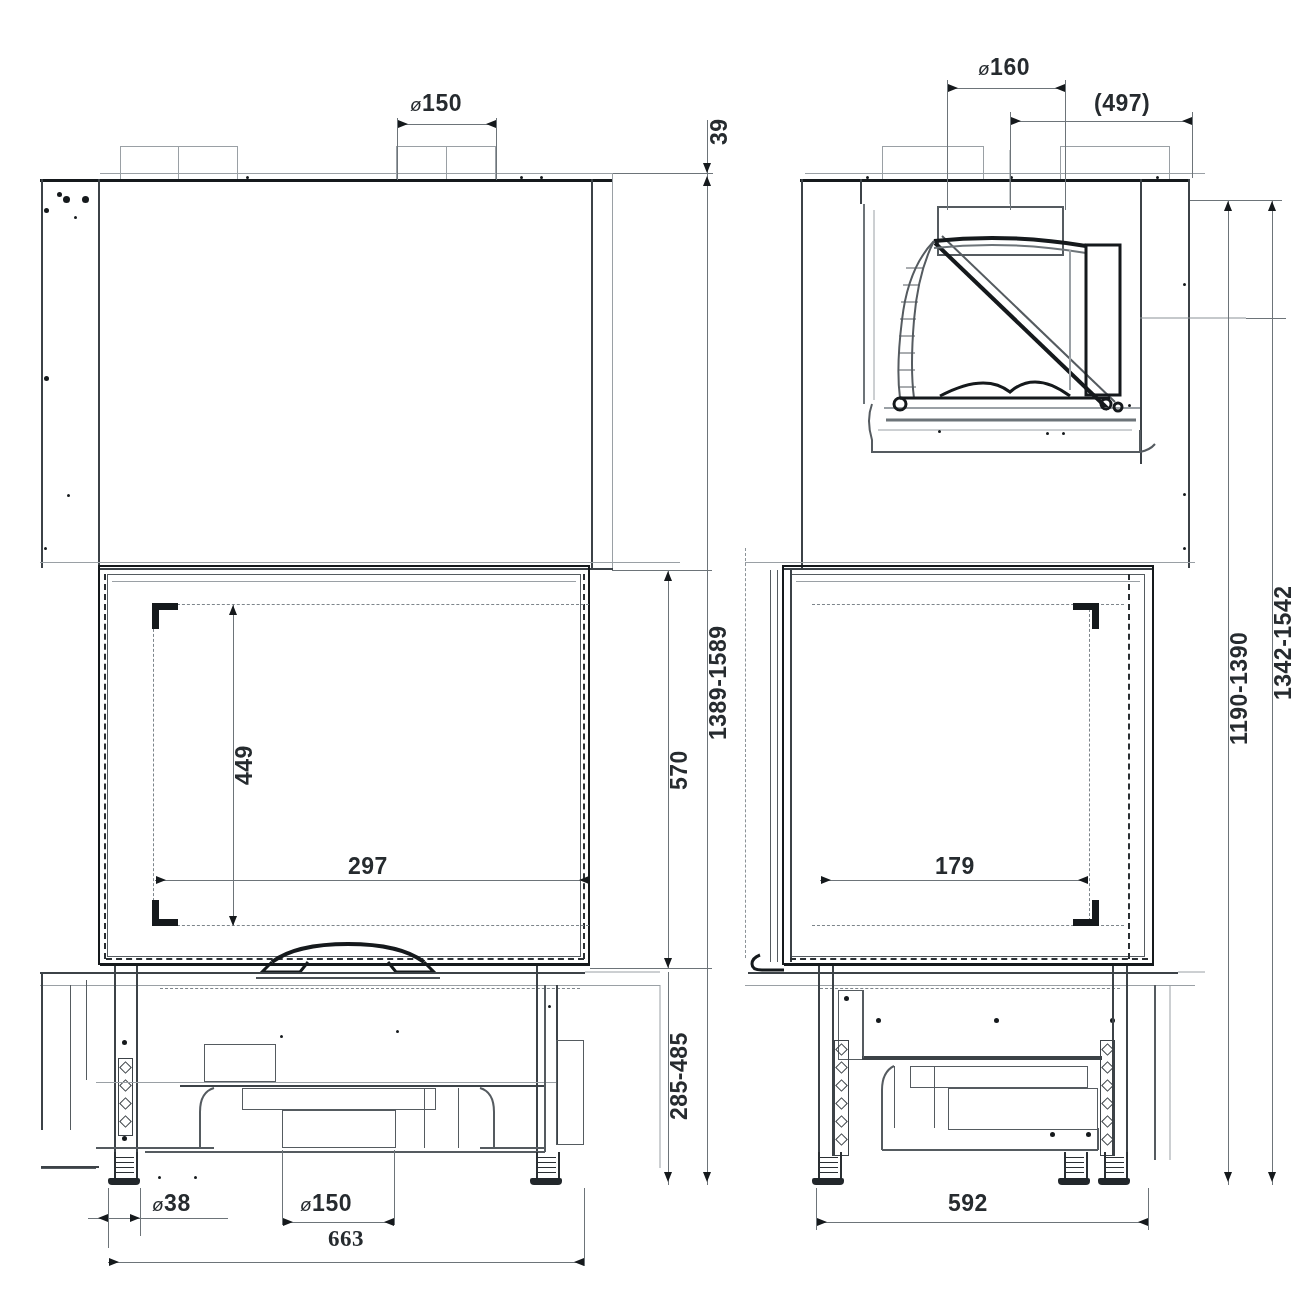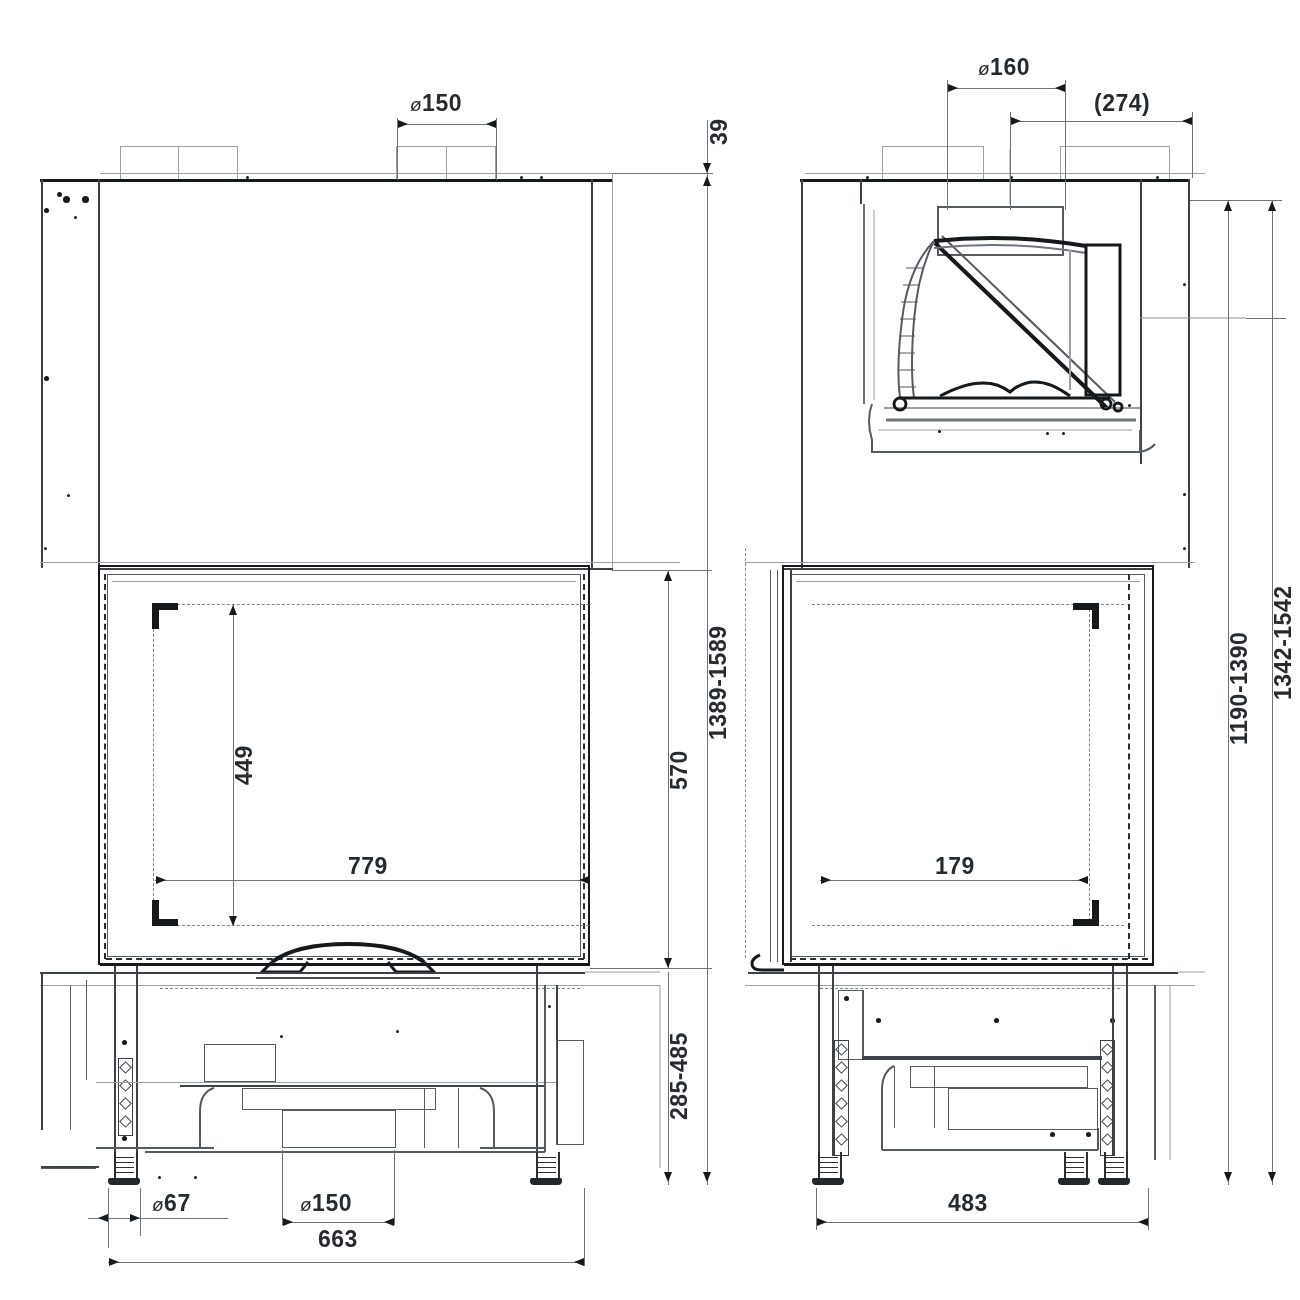--- a/index.html
+++ b/index.html
@@ -283,45 +283,45 @@
     <div class="dim rot" style="left:666px;top:1120px;">285-485</div>
 
     <div class="wit v" style="left:233px;top:604px;height:322px;"></div>
     <div class="arw u" style="left:229px;top:605px;"></div>
     <div class="arw d" style="left:229px;top:916px;"></div>
     <div class="dim rot" style="left:231px;top:785px;">449</div>
 
     <div class="wit h" style="left:155px;top:880px;width:434px;"></div>
     <div class="arw r" style="left:156px;top:876px;"></div>
     <div class="arw l" style="left:579px;top:876px;"></div>
-    <div class="dim" style="left:348px;top:853px;">779</div>
+    <div class="dim" style="left:348px;top:853px;">297</div>
 
     <div class="wit v" style="left:108px;top:1188px;height:60px;"></div>
     <div class="wit v" style="left:140px;top:1188px;height:48px;"></div>
     <div class="wit h" style="left:88px;top:1218px;width:140px;"></div>
     <div class="arw l" style="left:98px;top:1214px;"></div>
     <div class="arw r" style="left:130px;top:1214px;"></div>
     <div class="dim" style="left:152px;top:1190px;">
-      <span class="dia">ø</span><span>67</span>
+      <span class="dia">ø</span><span>38</span>
     </div>
 
     <div class="wit v" style="left:282px;top:1150px;height:75px;"></div>
     <div class="wit v" style="left:394px;top:1150px;height:75px;"></div>
     <div class="wit h" style="left:282px;top:1222px;width:112px;"></div>
     <div class="arw r" style="left:283px;top:1218px;"></div>
     <div class="arw l" style="left:384px;top:1218px;"></div>
     <div class="dim" style="left:300px;top:1190px;">
       <span class="dia">ø</span><span>150</span>
     </div>
 
     <div class="wit h" style="left:108px;top:1262px;width:476px;"></div>
     <div class="arw r" style="left:109px;top:1258px;"></div>
     <div class="arw l" style="left:574px;top:1258px;"></div>
     <div class="wit v" style="left:584px;top:1188px;height:78px;"></div>
-    <div class="dim" style="left:318px;top:1226px;">663</div>
+    <div class="dim" style="left:328px;top:1226px;font-family:Liberation Serif, serif;">663</div>
   </div>
 
   <div>
 
     <div class="bx lt" style="left:882px;top:146px;width:102px;height:34px;"></div>
     <div class="bx lt" style="left:1060px;top:146px;width:110px;height:34px;"></div>
 
     <div class="ln hvy h" style="left:800px;top:179px;width:390px;"></div>
     <div class="ln lt h" style="left:805px;top:173px;width:400px;"></div>
     <div class="ln med v" style="left:801px;top:179px;height:389px;"></div>
@@ -496,21 +496,21 @@
     <div class="arw l" style="left:1055px;top:84px;"></div>
     <div class="dim" style="left:978px;top:54px;">
       <span class="dia">ø</span><span>160</span>
     </div>
 
     <div class="wit v" style="left:1010px;top:112px;height:98px;"></div>
     <div class="wit v" style="left:1192px;top:112px;height:66px;"></div>
     <div class="wit h" style="left:1010px;top:121px;width:182px;"></div>
     <div class="arw r" style="left:1011px;top:117px;"></div>
     <div class="arw l" style="left:1182px;top:117px;"></div>
-    <div class="dim" style="left:1094px;top:90px;">(274)</div>
+    <div class="dim" style="left:1094px;top:90px;">(497)</div>
 
     <div class="wit v" style="left:1228px;top:200px;height:985px;"></div>
     <div class="arw u" style="left:1224px;top:201px;"></div>
     <div class="arw d" style="left:1224px;top:1172px;"></div>
     <div class="dim rot" style="left:1226px;top:745px;">1190-1390</div>
 
     <div class="wit v" style="left:1272px;top:200px;height:985px;"></div>
     <div class="arw u" style="left:1268px;top:201px;"></div>
     <div class="arw d" style="left:1268px;top:1172px;"></div>
     <div class="wit h" style="left:1190px;top:200px;width:92px;"></div>
@@ -520,16 +520,16 @@
     <div class="wit h" style="left:820px;top:880px;width:268px;"></div>
     <div class="arw r" style="left:821px;top:876px;"></div>
     <div class="arw l" style="left:1078px;top:876px;"></div>
     <div class="dim" style="left:935px;top:853px;">179</div>
 
     <div class="wit v" style="left:816px;top:1188px;height:42px;"></div>
     <div class="wit v" style="left:1148px;top:1188px;height:42px;"></div>
     <div class="wit h" style="left:816px;top:1222px;width:332px;"></div>
     <div class="arw r" style="left:817px;top:1218px;"></div>
     <div class="arw l" style="left:1138px;top:1218px;"></div>
-    <div class="dim" style="left:948px;top:1190px;">483</div>
+    <div class="dim" style="left:948px;top:1190px;">592</div>
   </div>
 
 </div>
 
 </body></html>

